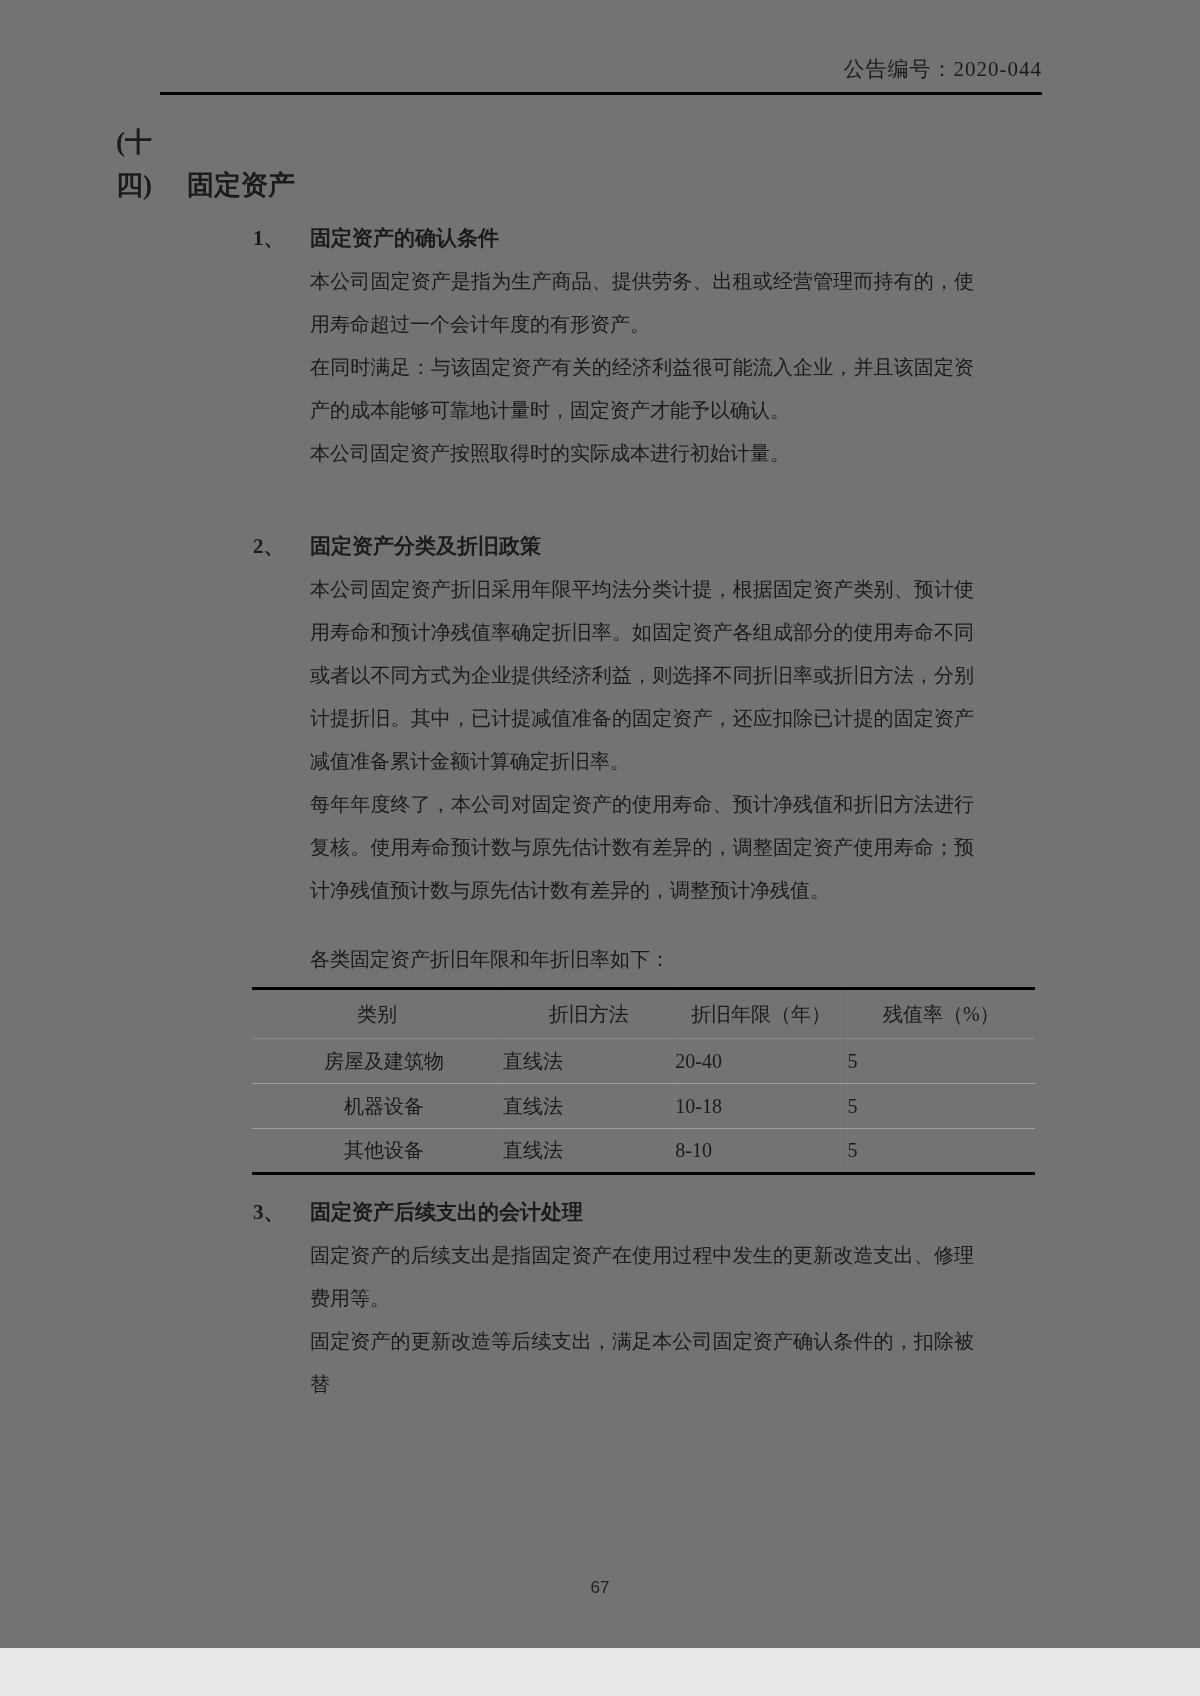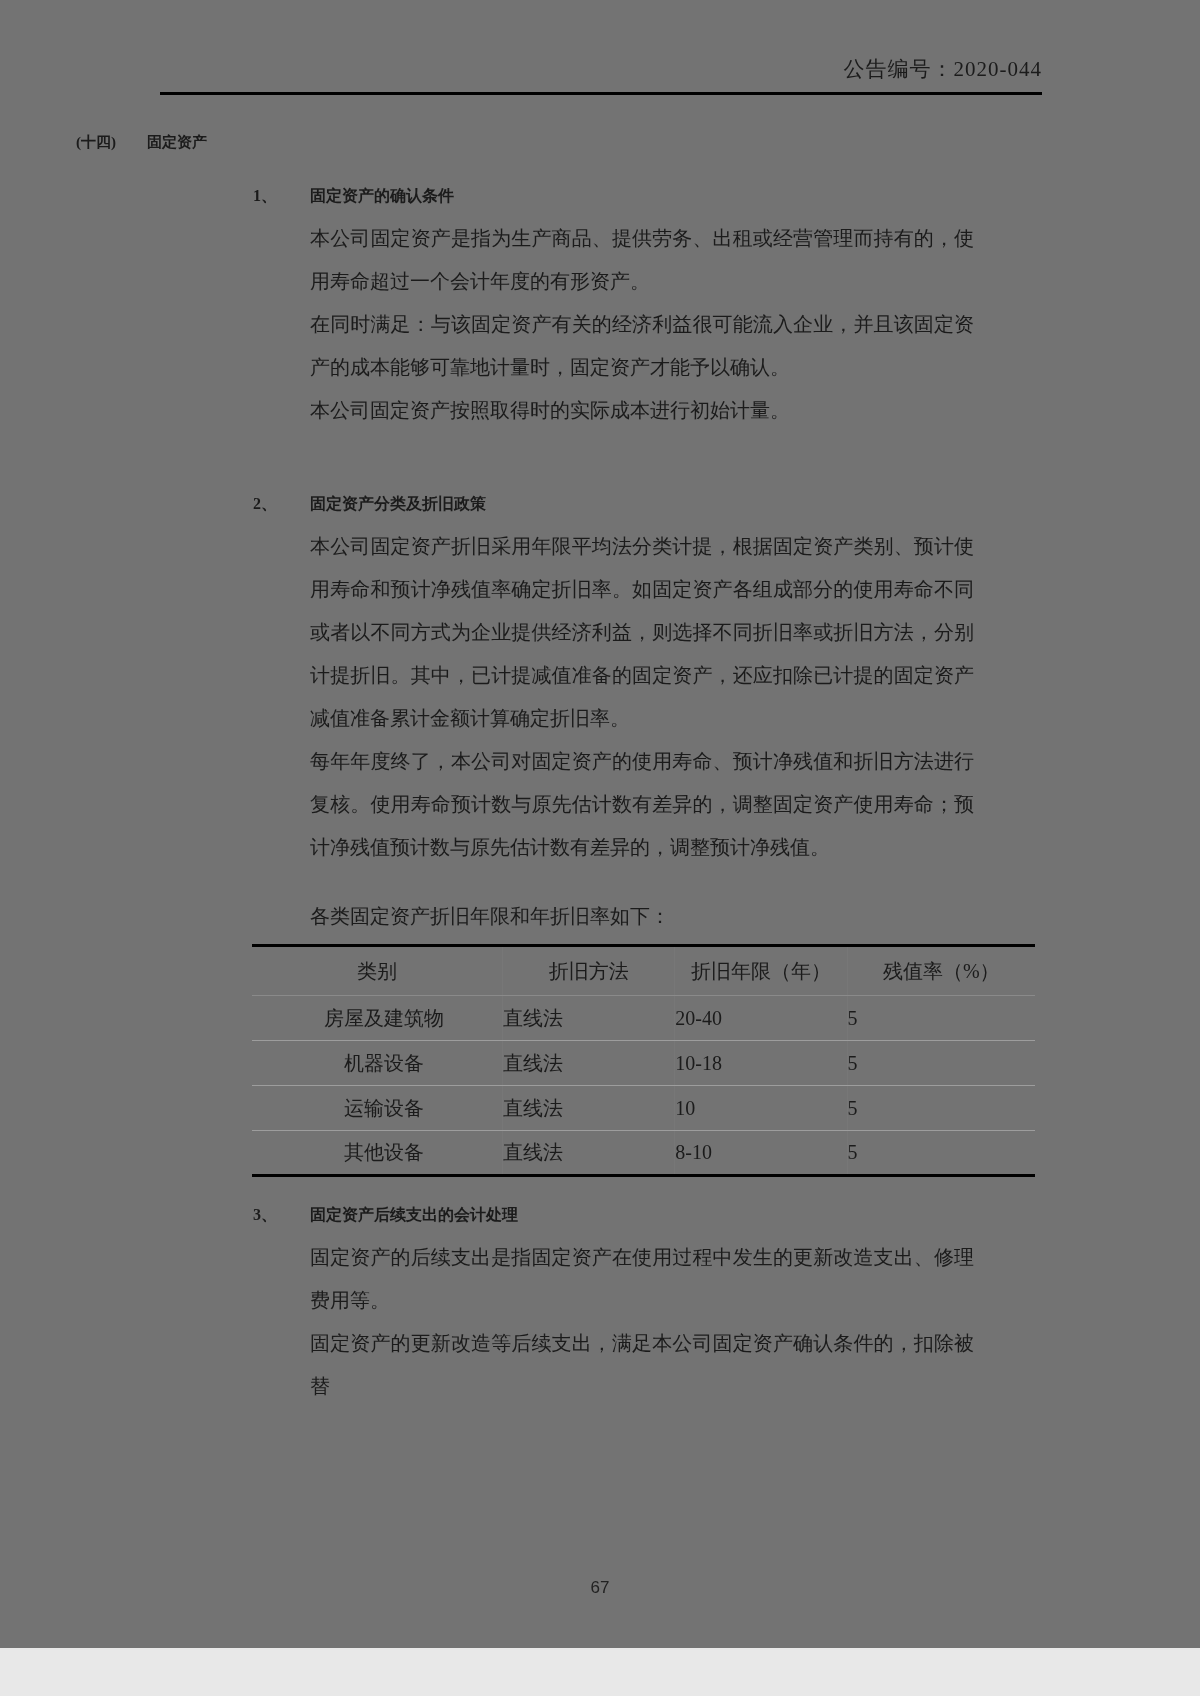--- a/index.html
+++ b/index.html
@@ -32,30 +32,30 @@
     margin:0 0 0 310px;
     width:664px;
     font-size:20px;
     line-height:43px;
     text-align:justify;
     text-align-last:left;
   }
   .intro-section { margin-top:44px; }
   
   .section-heading {
-    margin:26px 0 0 76px;
-    font-size:15px;
+    margin:26px 0 0 116px;
+    font-size:27px;
     font-weight:bold;
     line-height:43px;
   }
   .section-number { display:inline-block; width:71px; }
   
   .item-heading {
     margin-left:253px;
-    font-size:16px;
+    font-size:21px;
     font-weight:bold;
     line-height:43px;
   }
   .item-1 .item-heading { margin-top:10px; }
   .item-2 .item-heading { margin-top:50px; }
   .item-3 .item-heading { margin-top:16px; }
   .item-number { display:inline-block; width:57px; font-weight:bold; }
   
   .table-caption {
     margin:26px 0 0 310px;
@@ -156,26 +156,20 @@
         <td>20-40</td>
         <td>5</td>
       </tr>
       <tr>
         <td class="cell-category">机器设备</td>
         <td>直线法</td>
         <td>10-18</td>
         <td>5</td>
       </tr>
       <tr>
-        <td class="cell-category">运输设备</td>
-        <td>直线法</td>
-        <td>10</td>
-        <td>5</td>
-      </tr>
-      <tr>
         <td class="cell-category">其他设备</td>
         <td>直线法</td>
         <td>8-10</td>
         <td>5</td>
       </tr>
     </tbody>
   </table>
 
   <div class="item item-3">
     <div class="item-heading">

